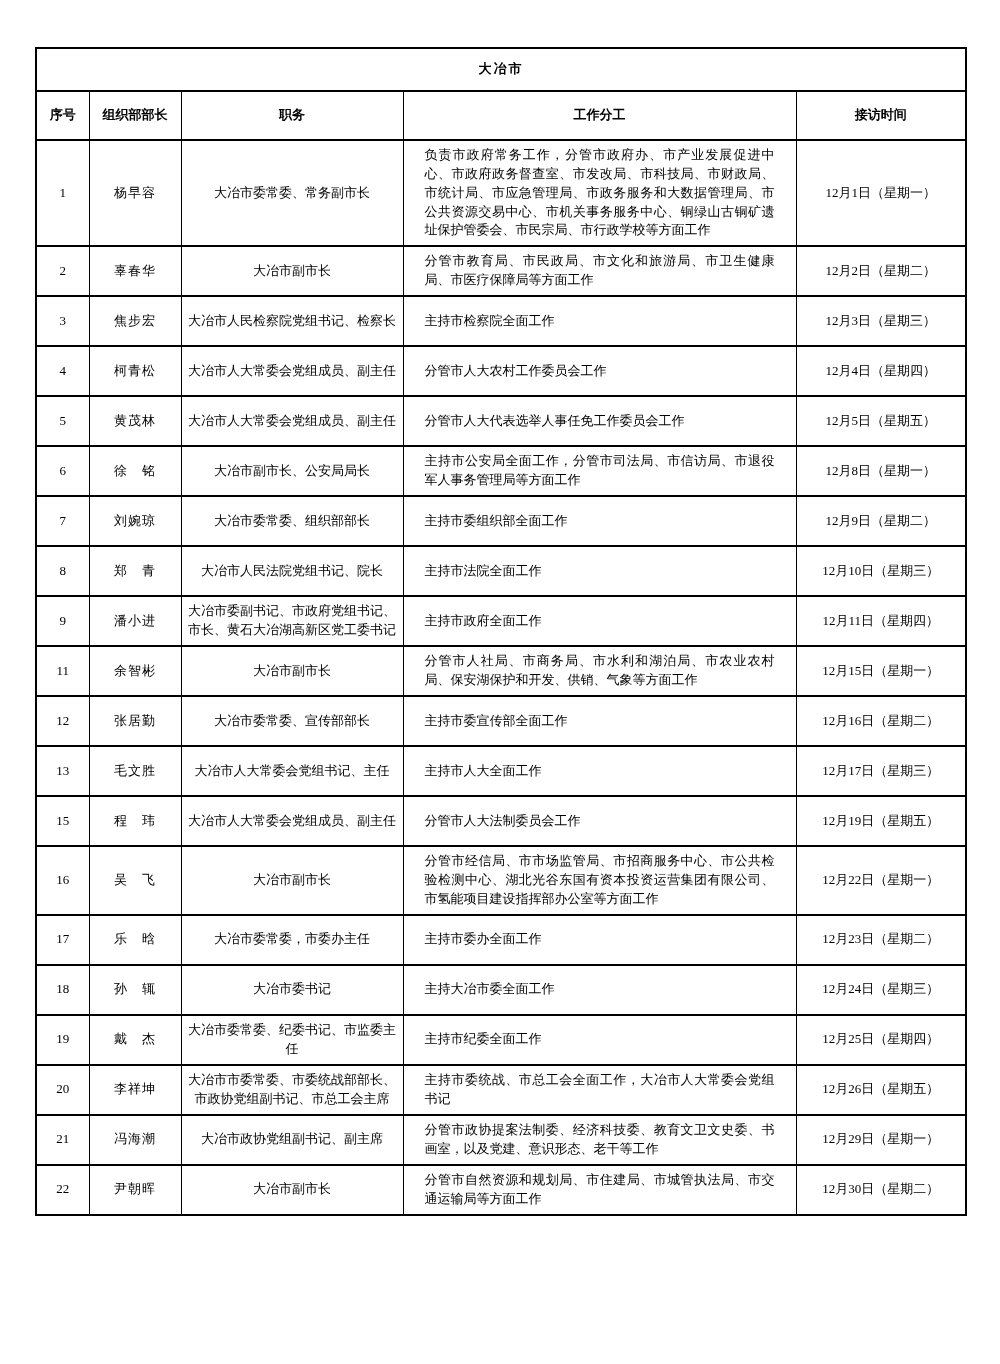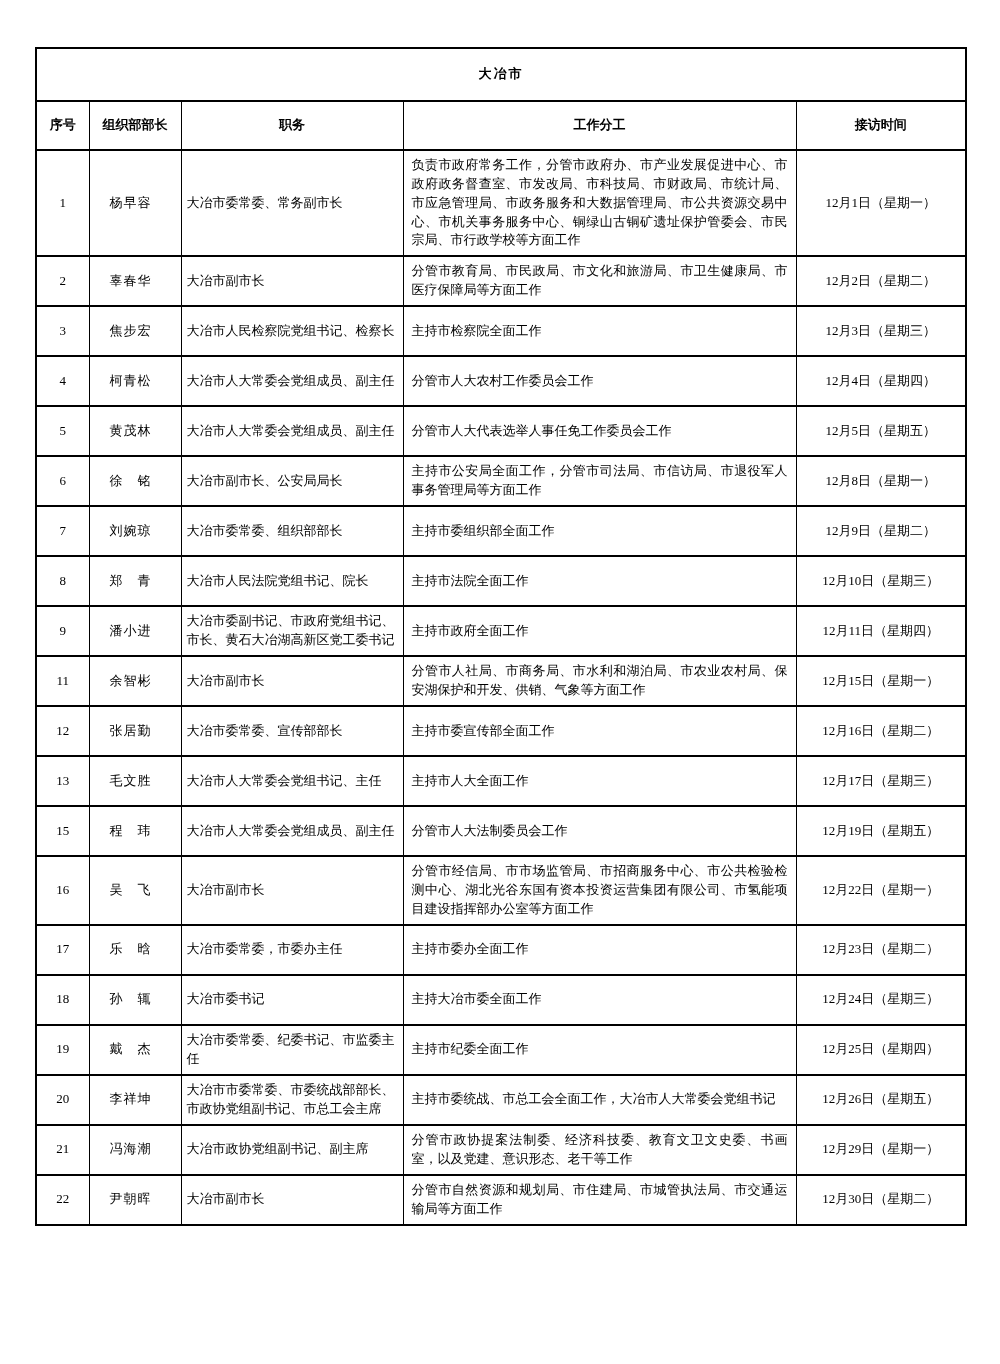--- a/index.html
+++ b/index.html
@@ -30,37 +30,37 @@
     border-right: 1px solid #000;
     border-top: 2px solid #000;
     border-bottom: 2px solid #000;
     box-sizing: border-box;
     vertical-align: middle;
     font-size: 13px;
     line-height: 1.45;
     word-break: break-all;
   }
   .title-cell {
-    height: 53px;
+    height: 43px;
     text-align: center;
     font-size: 23px;
     font-weight: bold;
     letter-spacing: 2px;
   }
   .header-row th {
     height: 49px;
     text-align: center;
     font-weight: bold;
     font-size: 14px;
   }
   tbody td { height: 50px; }
   .cell-no     { text-align: center; }
-  .cell-name   { letter-spacing: 1px; padding: 2px 20px; }
-  .cell-pos    { padding: 2px 5px; }
-  .cell-duty   { text-align: justify; padding: 5px 8px; }
+  .cell-name   { text-align: center; letter-spacing: 1px; padding: 2px 14px; }
+  .cell-pos    { text-align: center; padding: 2px 5px; }
+  .cell-duty   { text-align: justify; padding: 5px 21px; }
   .cell-date   { text-align: center; padding: 2px 16px; }
 </style>
 </head>
 <body>
 
 <div class="page">
   <table class="sched">
     <colgroup>
       <col style="width:53px">
       <col style="width:92px">

